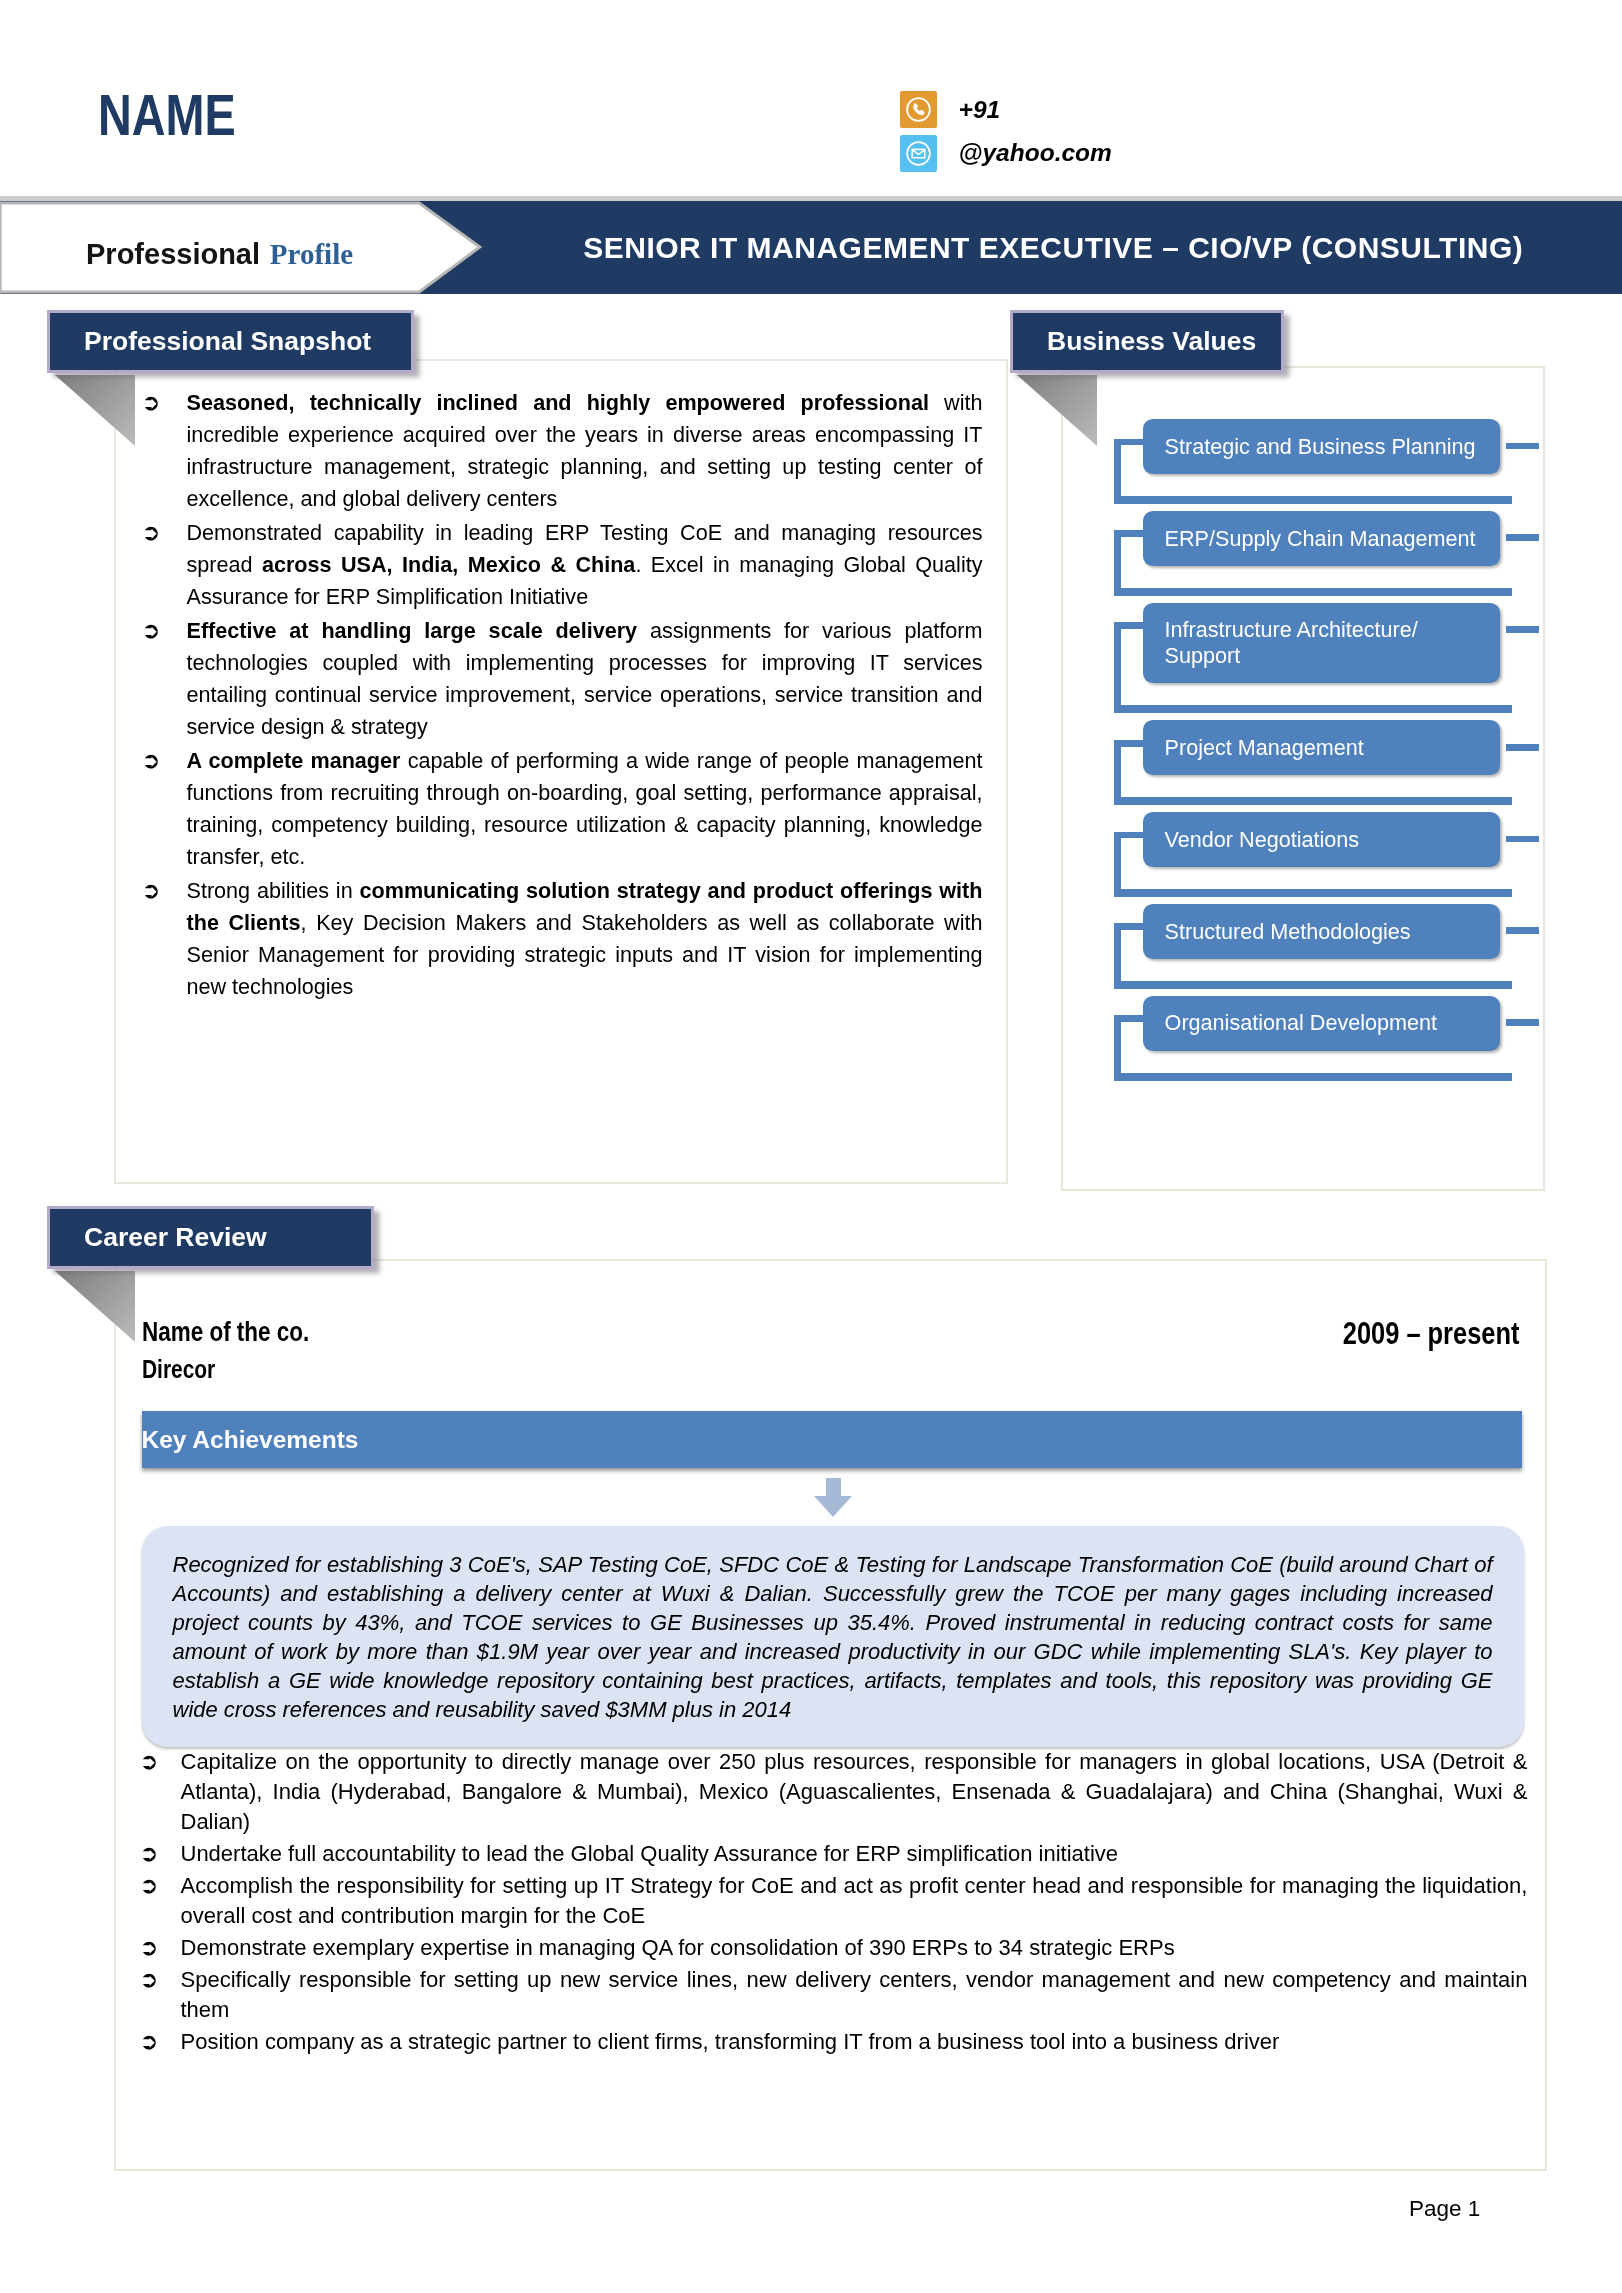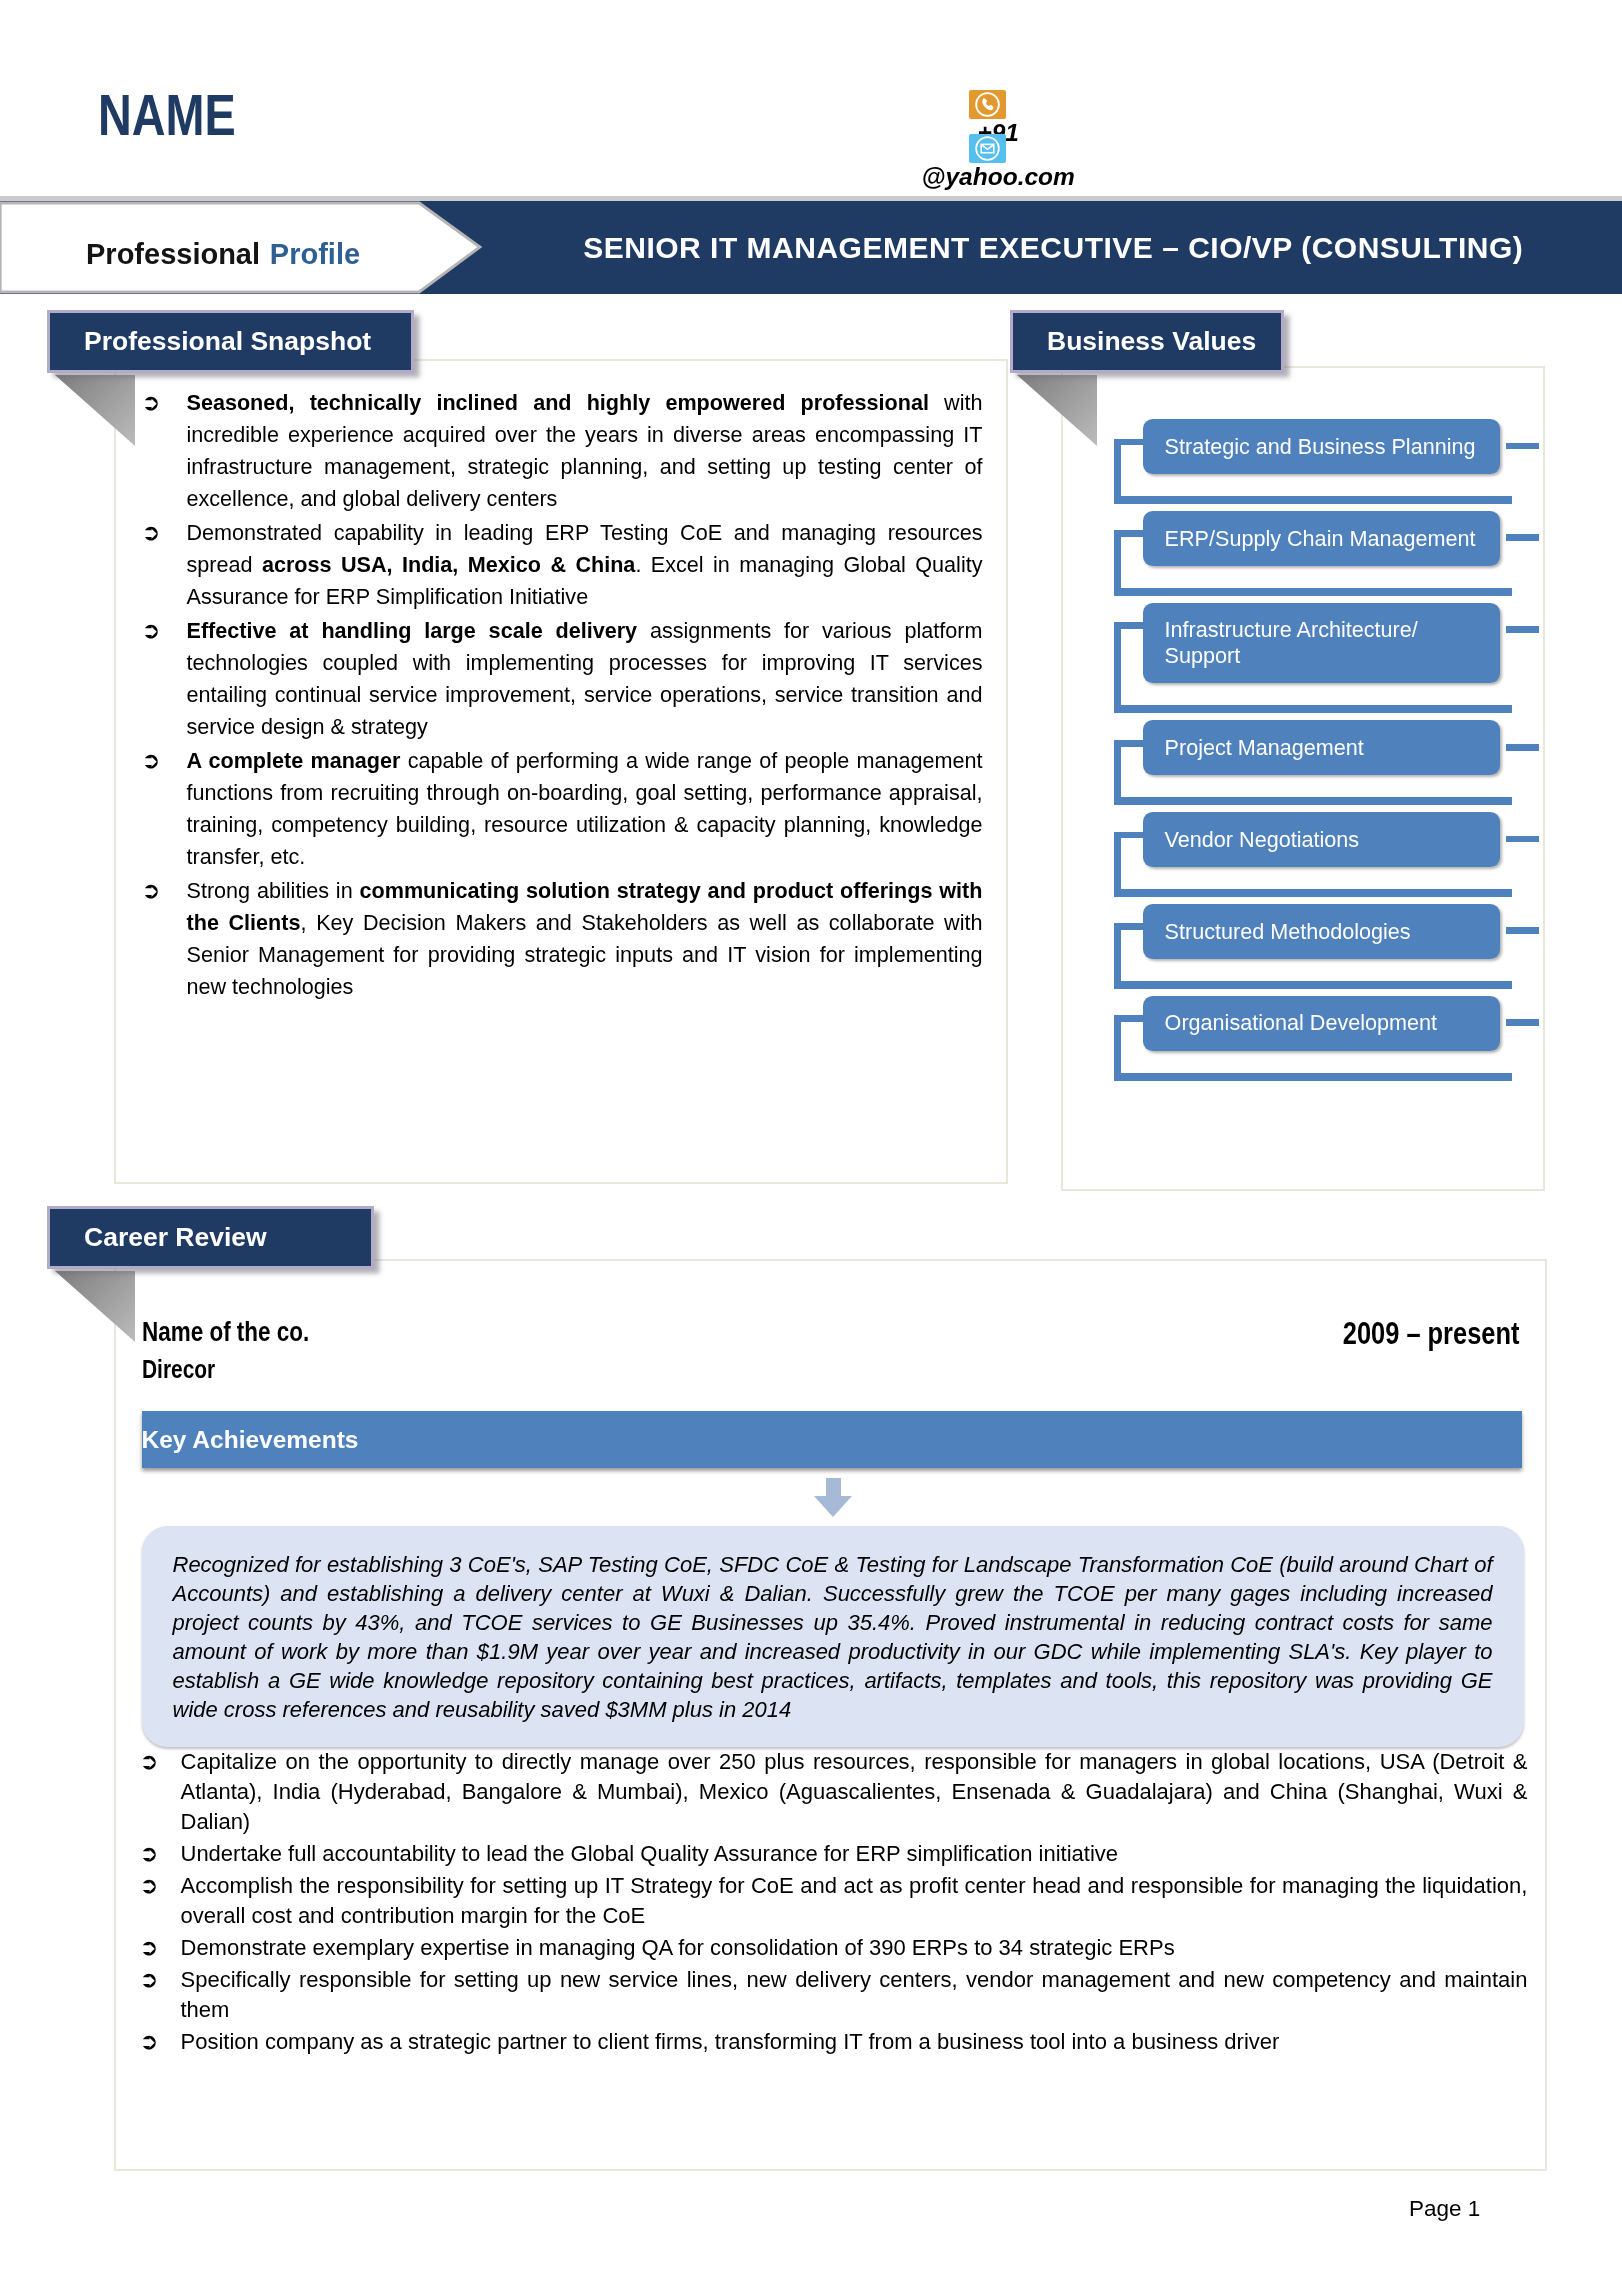--- a/index.html
+++ b/index.html
@@ -23,35 +23,35 @@
   }
   .cond{display:inline-block;transform:scaleX(0.82);transform-origin:0 50%;}
   .cond-r{display:inline-block;transform:scaleX(0.82);transform-origin:100% 50%;}
 
   
   .name-title{
     position:absolute;left:98px;top:82px;font-size:57px;font-weight:bold;
     color:var(--navy);letter-spacing:0px;
   }
   .contact{position:absolute;left:900px;top:90px;}
-  .contact-row{display:flex;align-items:center;height:39px;margin-bottom:4.9px;flex-direction:column;}
+  .contact-row{display:flex;align-items:center;height:39px;margin-bottom:4.9px;}
   .cicon{width:37px;height:37px;border-radius:2px;display:flex;align-items:center;justify-content:center;}
   .cicon.phone{background:var(--orange);}
   .cicon.mail{background:var(--sky);}
   .contact-label{margin-left:21.6px;font-size:24.5px;font-weight:bold;font-style:italic;}
 
   
   .top-band{position:absolute;left:0;top:196px;width:1622px;height:4.9px;background:var(--gray-band);}
   .banner-bg{position:absolute;left:0;top:201px;width:1622px;height:93px;background:var(--navy);}
   .banner-chevron{position:absolute;left:0;top:201px;width:482px;height:93px;}
   .banner-label{
     position:absolute;left:86px;top:201px;height:107px;display:flex;align-items:center;
     font-size:29px;font-weight:bold;color:#141414;
   }
-  .banner-label .blue{color:var(--profile-blue);margin-left:9.8px;}
+  .banner-label .blue{color:var(--profile-blue);margin-left:9.8px;font-family:Liberation Serif, serif;}
   .banner-title{
     position:absolute;left:510px;top:201px;right:25.5px;height:93px;
     display:flex;align-items:center;justify-content:center;
     color:#fff;font-size:30px;font-weight:bold;letter-spacing:0.5px;white-space:nowrap;
   }
 
   
   .section-header{
     position:absolute;height:63px;background:var(--navy);
     border:3.9px solid var(--purple-border);box-sizing:border-box;

